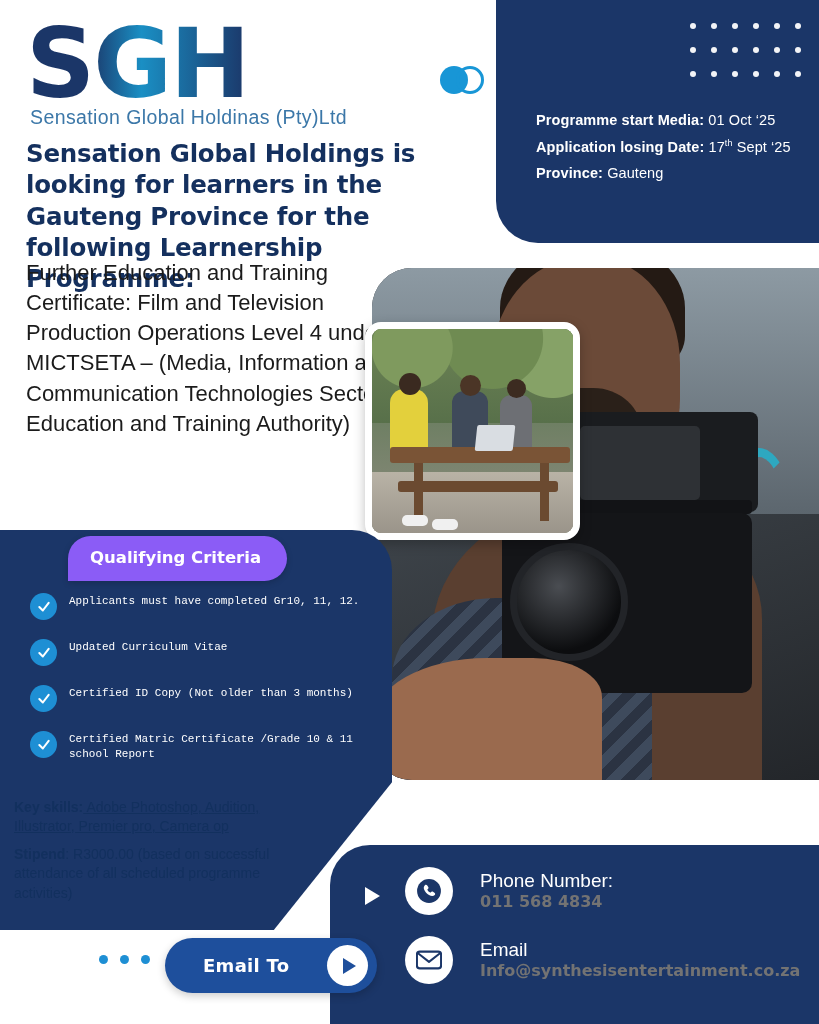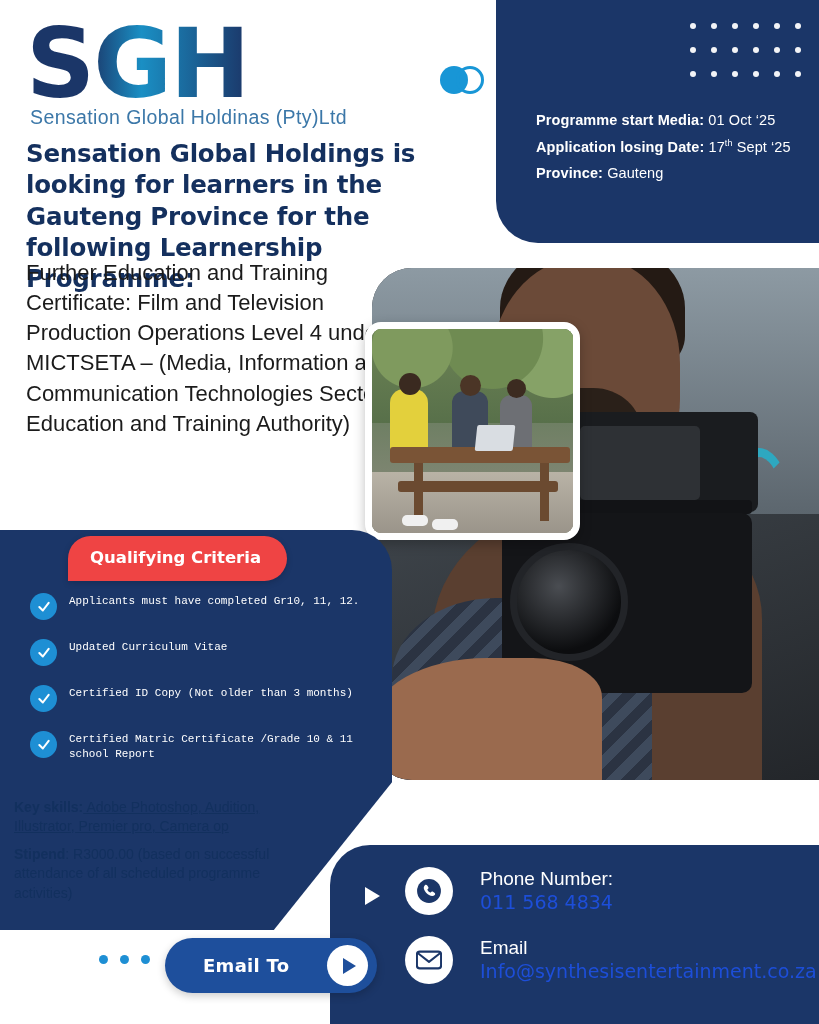--- a/index.html
+++ b/index.html
@@ -104,21 +104,21 @@
   .criteria-block::after {
     content: "";
     position: absolute; right: -1px; bottom: -1px;
     width: 0; height: 0;
     border-left: 120px solid transparent;
     border-bottom: 150px solid #ffffff;
   }
   .criteria-tab {
     position: absolute; left: 68px; top: 536px;
     padding: 12px 26px 14px 22px;
-    background: #ef4444;
+    background: #8b5cf6;
     border-radius: 26px 26px 26px 0;
     color: #ffffff;
     font-family: "DejaVu Sans", sans-serif;
     font-weight: bold;
     font-size: 16.5px;
     box-shadow: 0 2px 6px rgba(0,0,0,.18);
   }
   .criteria-list { position: absolute; left: 30px; top: 592px; width: 340px; }
   .criteria-item { display: flex; align-items: flex-start; margin-bottom: 18px; }
   .check {
@@ -163,21 +163,21 @@
   .circle-icon {
     width: 48px; height: 48px; border-radius: 50%;
     background: #ffffff;
     display: flex; align-items: center; justify-content: center;
     margin-right: 18px;
     flex: 0 0 auto;
   }
   .circle-icon svg { width: 26px; height: 26px; }
   .contact-label { color: #ffffff; font-size: 19px; line-height: 1.2; }
   .contact-value {
-    color: #1d4ed8; font-size: 19px; font-weight: normal; line-height: 1.25;
+    color: #737373; font-size: 16px; font-weight: bold; line-height: 1.25;
     font-family: "DejaVu Sans", sans-serif;
   }
   #phone-row { left: 405px; top: 867px; }
   #email-row { left: 405px; top: 936px; }
 
   
   .emailto {
     position: absolute; left: 165px; top: 938px;
     width: 212px; height: 55px;
     background: #1e4f9c;

